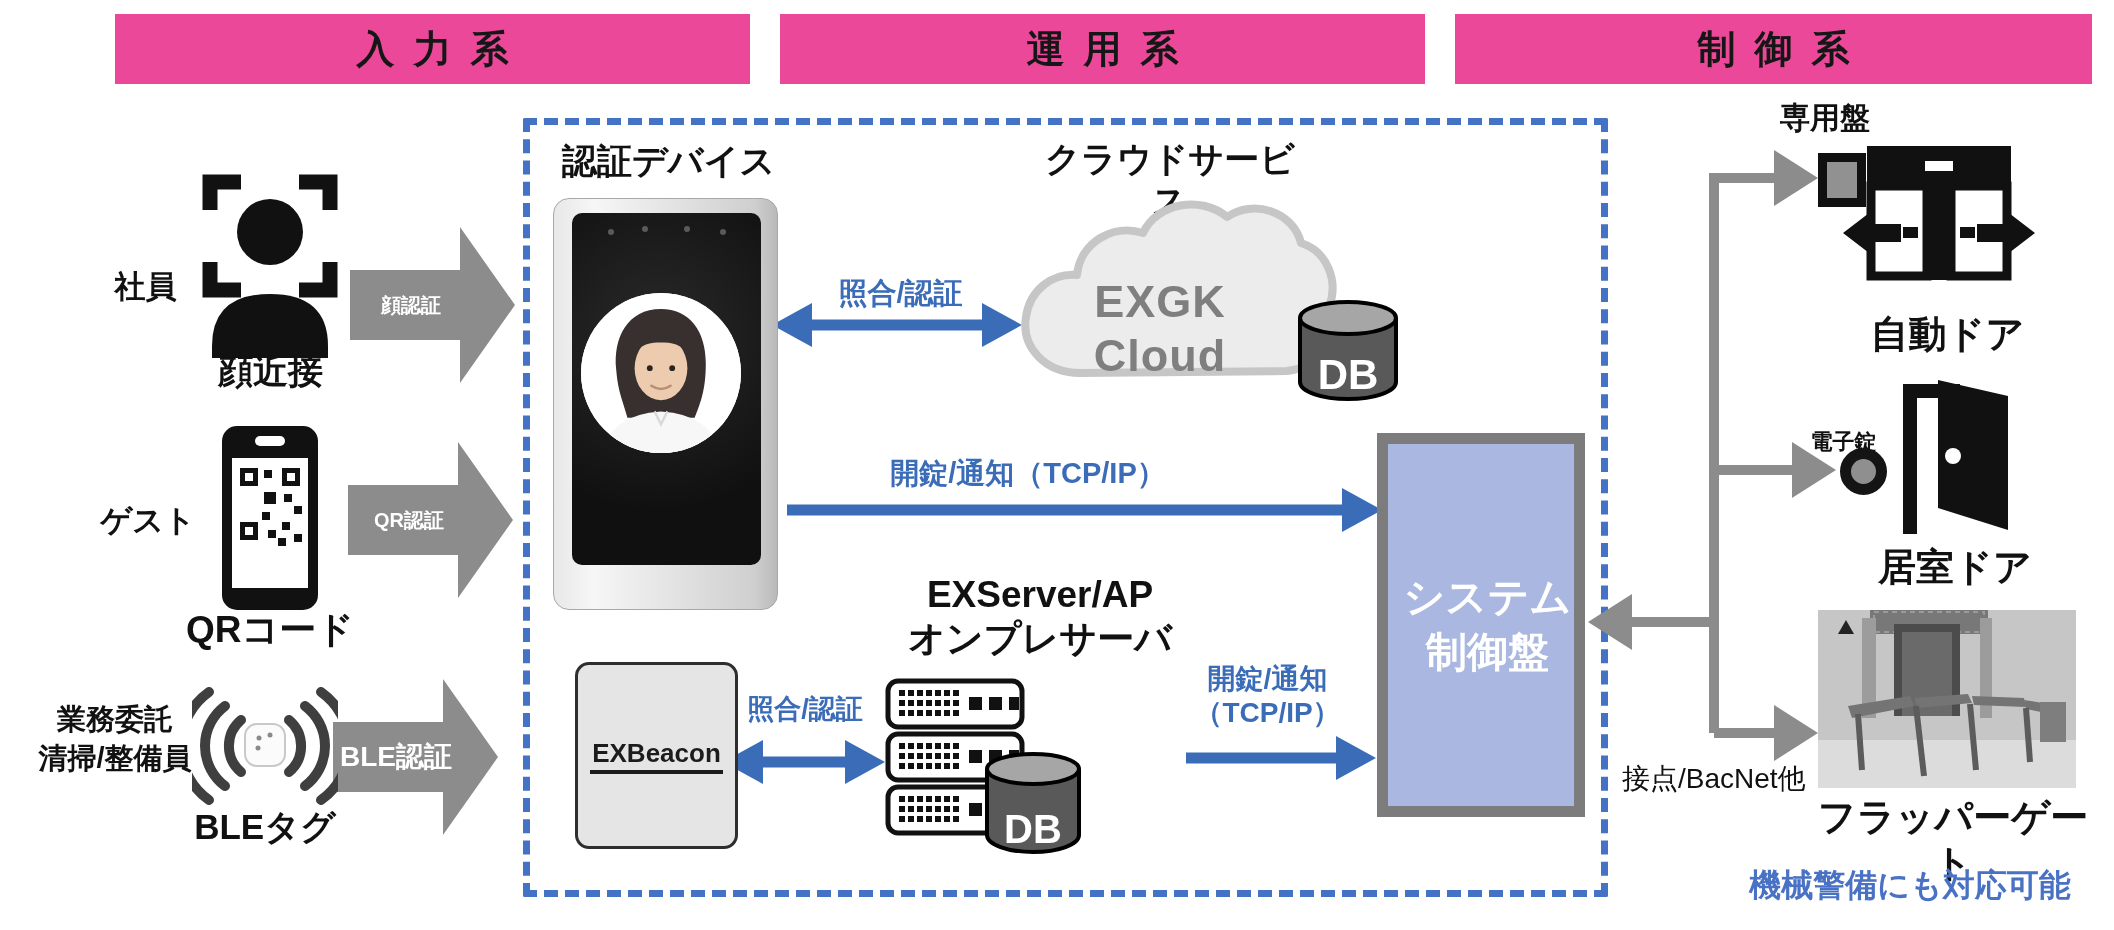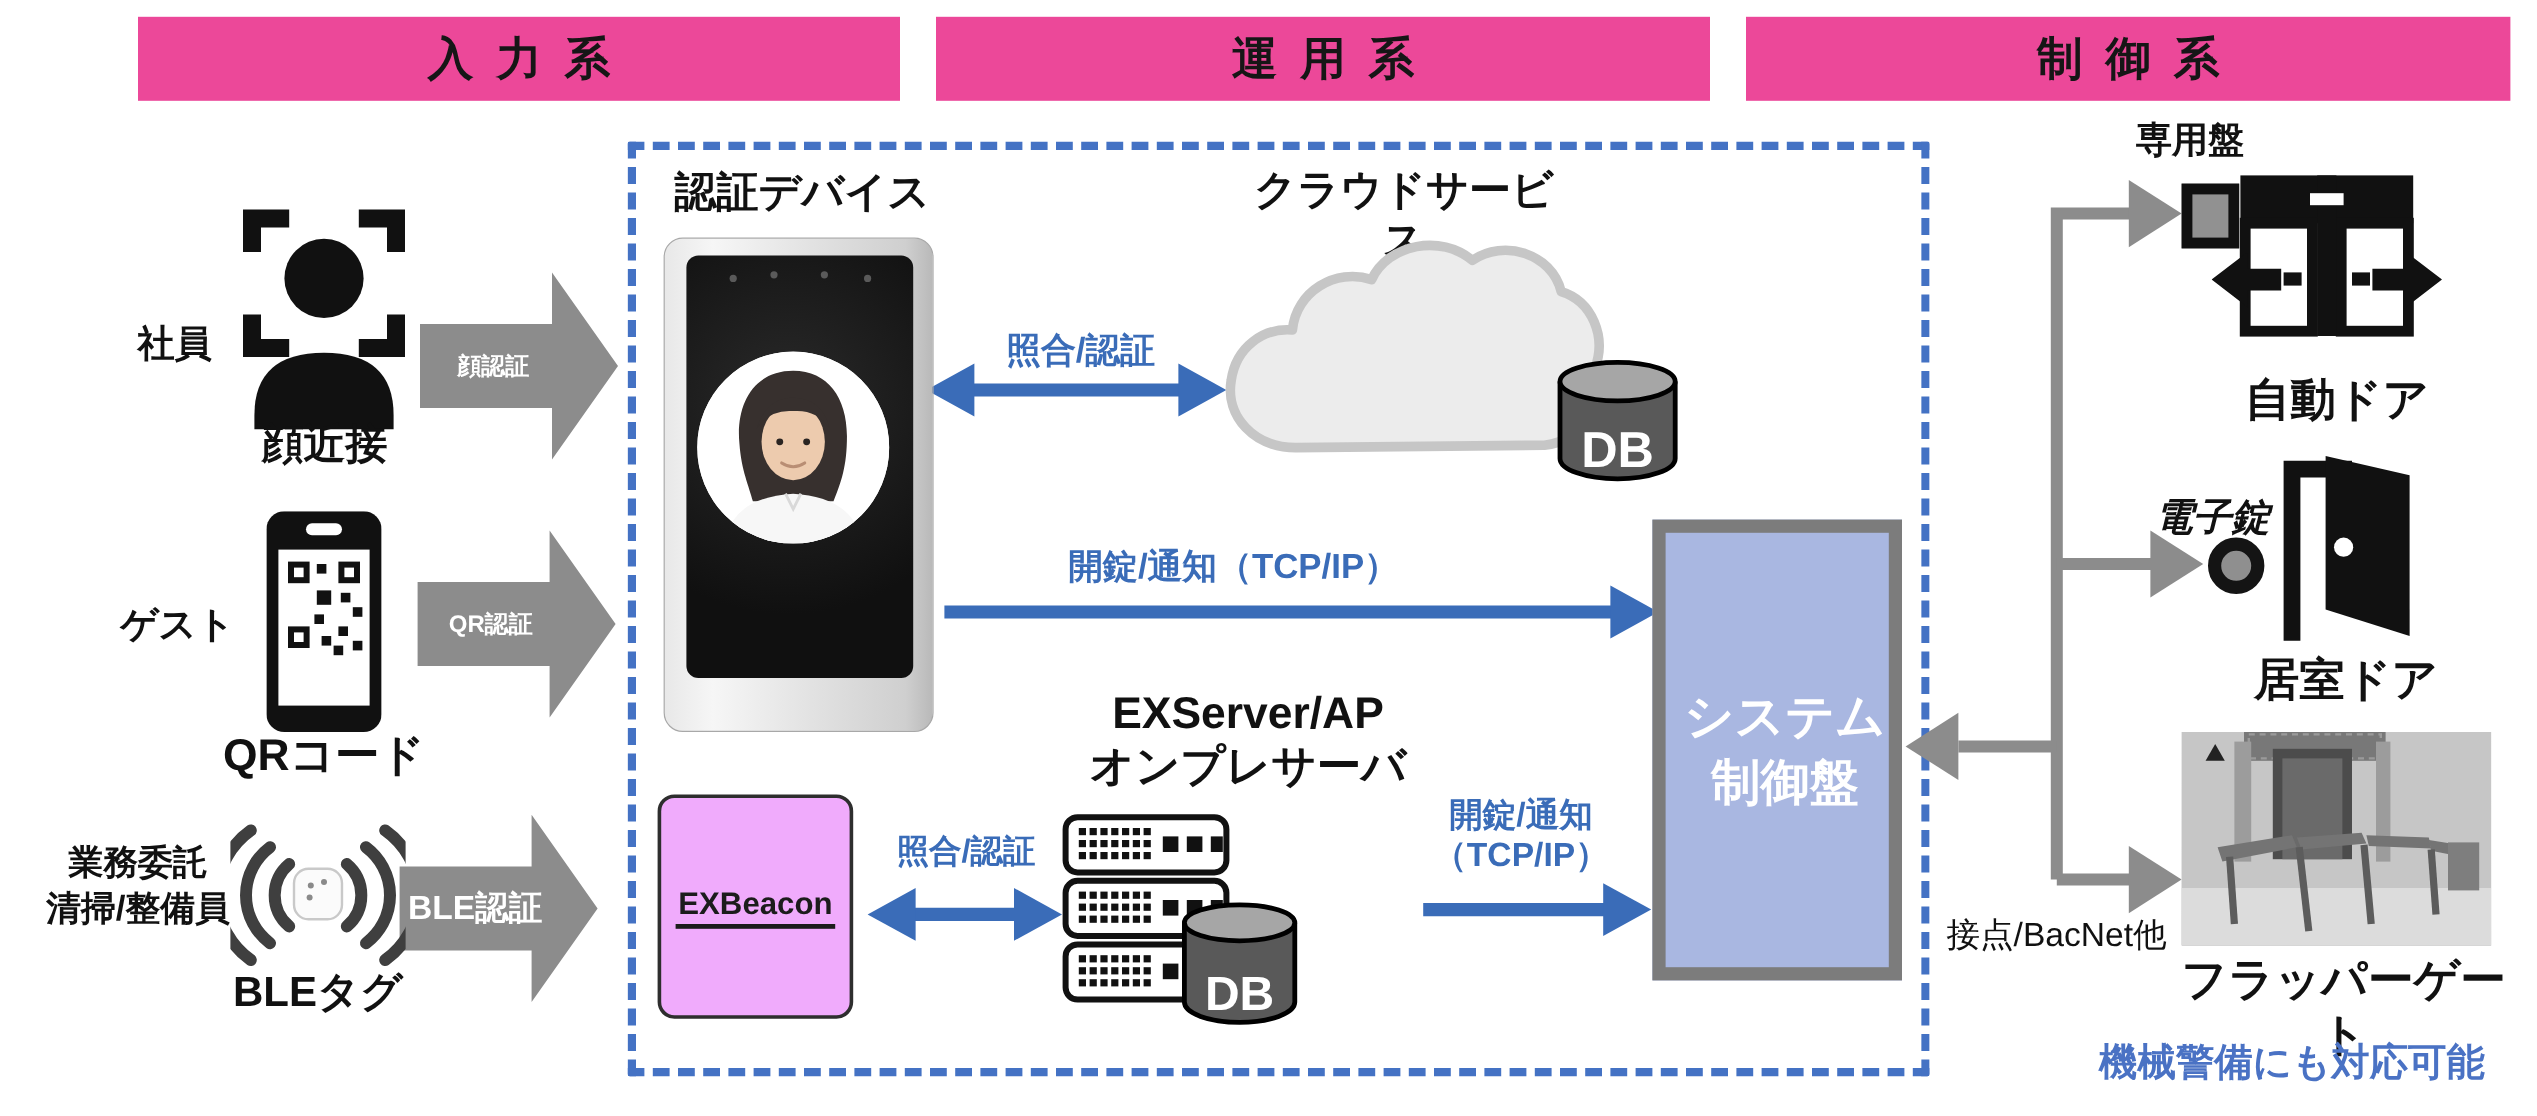--- a/index.html
+++ b/index.html
@@ -41,22 +41,22 @@
     background:#ffffff;overflow:hidden;
   }
   
   .db{position:absolute;}
   .db-label{
     position:absolute;left:0;bottom:6px;width:100%;text-align:center;
     color:#fff;font-weight:bold;font-size:42px;line-height:1;
   }
   
   .beacon-box{
-    position:absolute;left:548px;top:662px;width:163px;height:187px;
-    background:#f0abfc;border:3px solid #2e2e2e;border-radius:14px;box-sizing:border-box;
+    position:absolute;left:575px;top:662px;width:163px;height:187px;
+    background:#e5e5e5;border:3px solid #2e2e2e;border-radius:14px;box-sizing:border-box;
     display:flex;align-items:center;justify-content:center;
   }
   .beacon-logo{
     font-weight:bold;font-size:26px;color:#1c1c1c;letter-spacing:0;
     border-bottom:4px solid #1c1c1c;padding:0 2px 1px 2px;
   }
   
   .sys-panel{
     position:absolute;left:1377px;top:433px;width:208px;height:384px;box-sizing:border-box;
     background:#a9b7e1;border:11px solid #7c7c7c;
@@ -219,20 +219,21 @@
         <path d="M14 100 Q18 76 50 74 Q82 76 86 100 Z" fill="#f7f7f7"></path>
         <path d="M46 74 L50 82 L54 74" fill="none" stroke="#d9d9d9" stroke-width="1.5"></path>
       </svg>
     </div>
   </div>
 
   <div class="lbl" style="left:1030px;top:138px;width:280px;font-size:35px;">クラウドサービス</div>
   <svg class="abs" style="left:1005px;top:185px;" width="340" height="200" viewBox="0 0 340 200">
     <path d="M75 188 C40 188 16 162 21 132 C25 104 48 88 72 90 C75 58 108 38 138 48 C152 18 196 10 222 32 C248 14 288 26 296 58 C322 66 334 96 324 122 C338 152 316 182 282 186 Z" fill="#ececec" stroke="#c6c6c6" stroke-width="8" stroke-linejoin="round"></path>
   </svg>
+  <div class="lbl" style="left:1030px;top:275px;width:260px;font-size:45px;color:#7f7f7f;letter-spacing:1px;">EXGK Cloud</div>
   <div class="db" style="left:1295px;top:296px;width:106px;height:106px;">
     <svg width="106" height="106" viewBox="0 0 106 106">
       <path d="M5 22 L5 86 A48 17 0 0 0 101 86 L101 22" fill="#595959" stroke="#000" stroke-width="4"></path>
       <ellipse cx="53" cy="22" rx="48" ry="16" fill="#a6a6a6" stroke="#000" stroke-width="4"></ellipse>
     </svg>
     <div class="db-label">DB</div>
   </div>
 
   <div class="lbl blue" style="left:823px;top:276px;width:155px;font-size:29px;">照合/認証</div>
   <div class="lbl blue" style="left:878px;top:456px;width:300px;font-size:29px;">開錠/通知（TCP/IP）</div>
@@ -308,21 +309,21 @@
     <rect x="108" y="40" width="56" height="90" fill="#fff" stroke="#111" stroke-width="9"></rect>
     <rect x="88" y="0" width="16" height="134" fill="#111"></rect>
     <rect x="82" y="15" width="28" height="10" fill="#fff"></rect>
     <rect x="60" y="81" width="15" height="11" fill="#111"></rect>
     <rect x="117" y="81" width="15" height="11" fill="#111"></rect>
     <polygon points="0,87 30,64 30,78 58,78 58,96 30,96 30,110" fill="#111"></polygon>
     <polygon points="192,87 162,64 162,78 134,78 134,96 162,96 162,110" fill="#111"></polygon>
   </svg>
   <div class="lbl" style="left:1850px;top:312px;width:195px;font-size:38px;">自動ドア</div>
 
-  <div class="lbl" style="left:1786px;top:412px;width:115px;font-size:32px;font-style:italic;">電子錠</div>
+  <div class="lbl" style="left:1786px;top:429px;width:115px;font-size:22px;">電子錠</div>
   <div class="lock-ring"></div>
   <svg class="abs" style="left:1894px;top:376px;" width="122" height="170" viewBox="0 0 122 170">
     <path d="M16 158 L16 15 L66 15" fill="none" stroke="#111" stroke-width="14"></path>
     <polygon points="44,4 114,20 114,154 44,132" fill="#111"></polygon>
     <circle cx="59" cy="80" r="8" fill="#fff"></circle>
   </svg>
   <div class="lbl" style="left:1875px;top:545px;width:160px;font-size:38px;">居室ドア</div>
 
   <div class="gate-photo">
     <svg width="258" height="178" viewBox="0 0 258 178">

